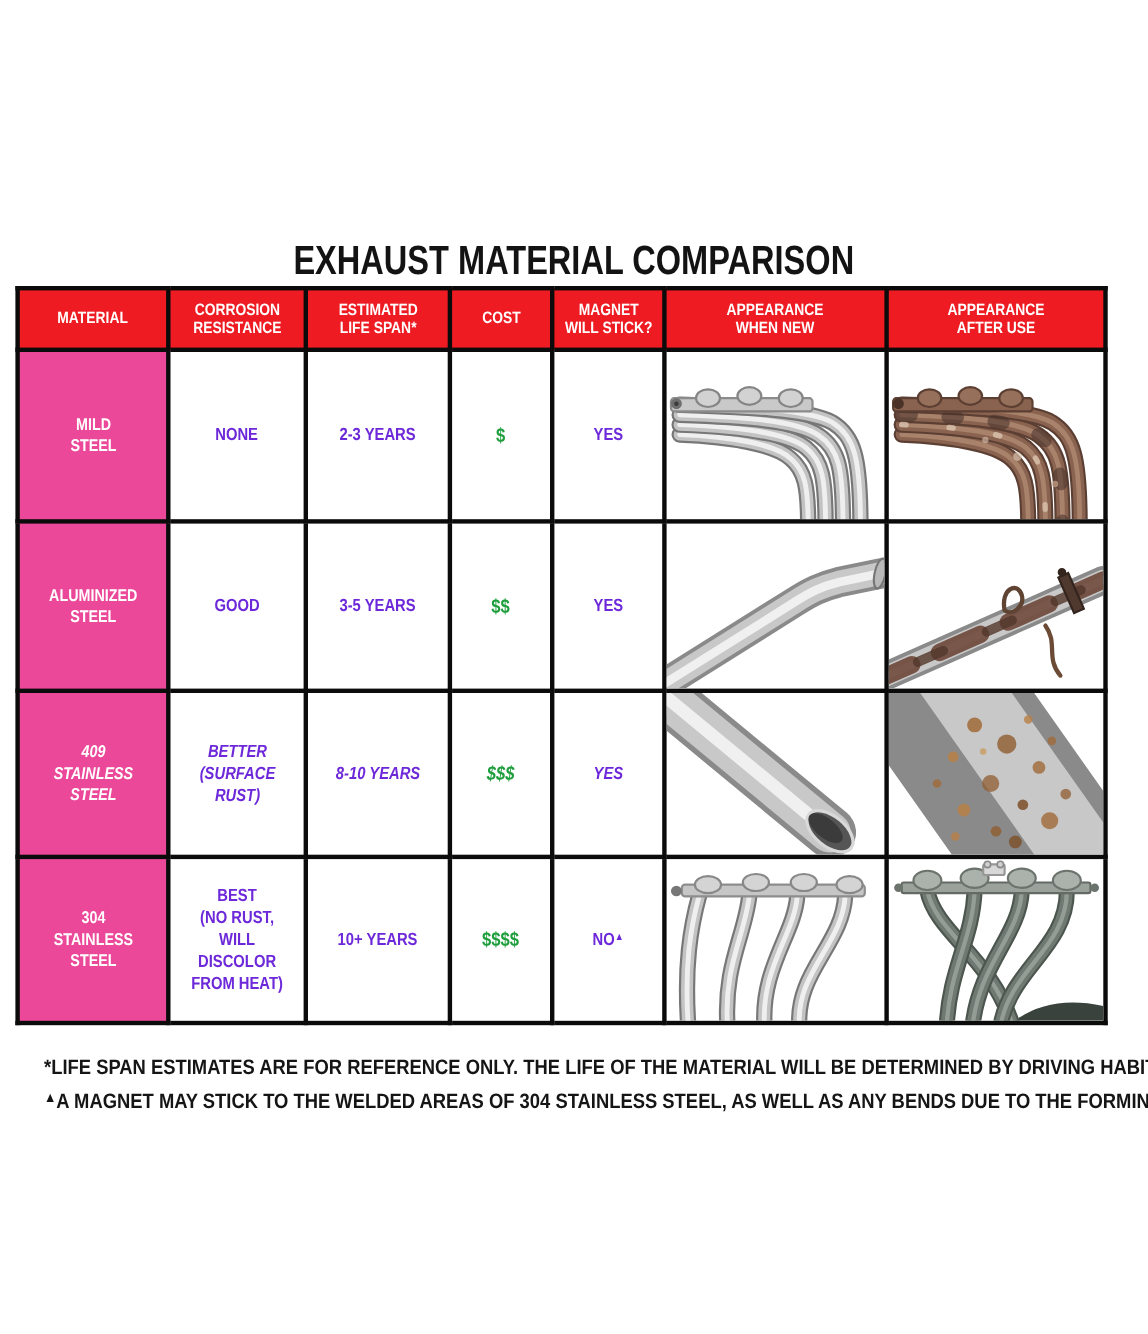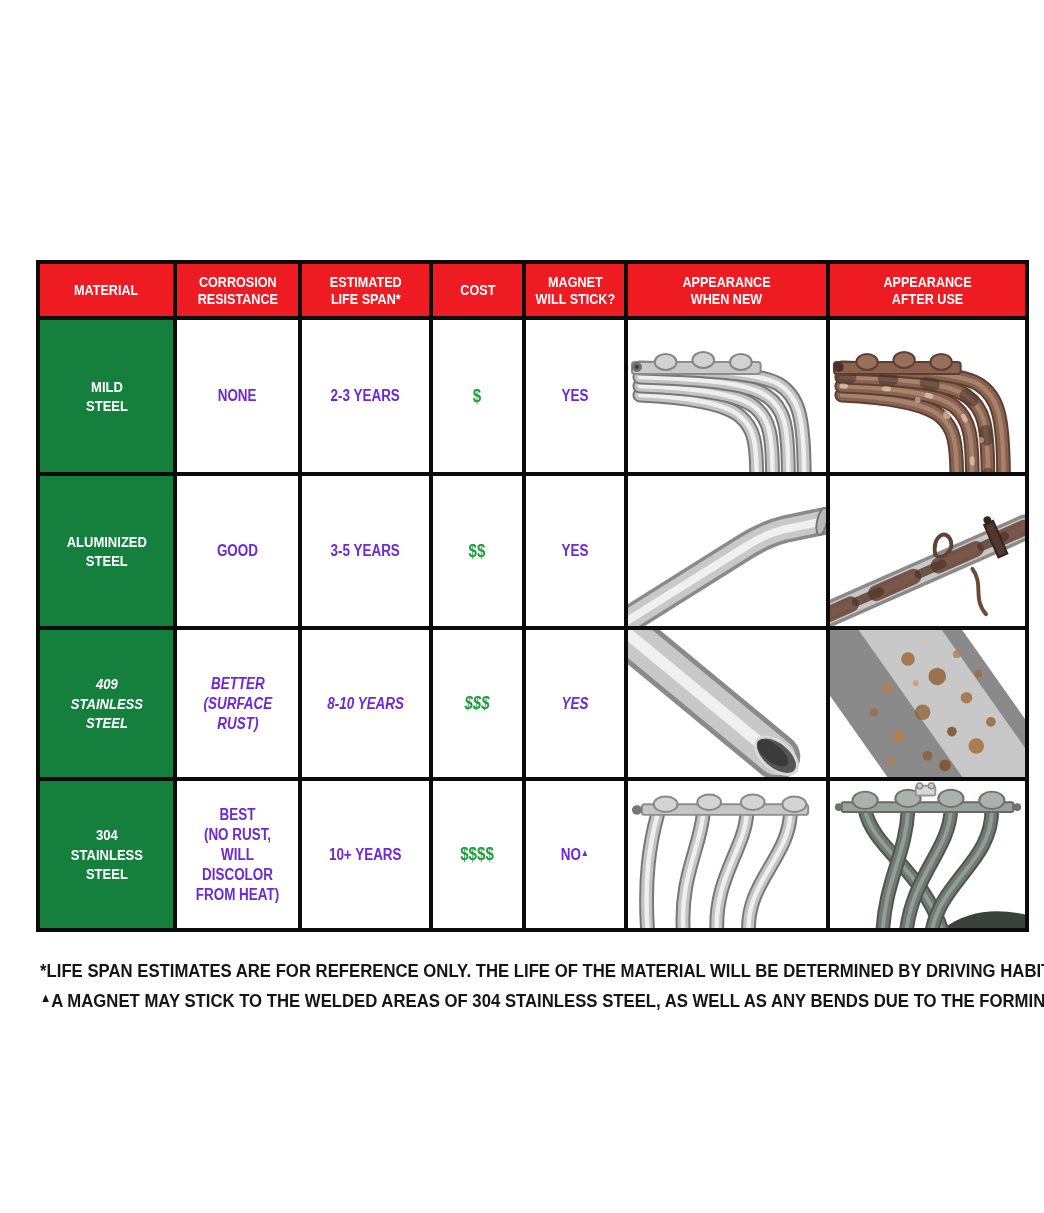--- a/index.html
+++ b/index.html
@@ -4,28 +4,28 @@
 <style>
   html,body{margin:0;padding:0;background:#ffffff;}
   body{width:1044px;height:1213px;font-family:"Liberation Sans",sans-serif;}
   .page{position:relative;width:1044px;height:1213px;background:#ffffff;overflow:hidden;}
 
   .title{position:absolute;top:216px;left:0;width:100%;margin:0;text-align:center;
          font-size:37px;font-weight:800;color:#131313;}
   .title .cond-t{display:inline-block;transform:scaleX(.80);transform-origin:50% 50%;
          white-space:nowrap;letter-spacing:0px;}
 
-  table.cmp{position:absolute;left:36px;top:260px;width:989px;border-collapse:collapse;
+  table.cmp{position:absolute;left:14px;top:260px;width:989px;border-collapse:collapse;
          table-layout:fixed;background:#ffffff;}
   .cmp th,.cmp td{border:4px solid #0b0b0b;text-align:center;vertical-align:middle;padding:0;}
   .cmp th{background:#EE1B22;color:#ffffff;font-size:15px;font-weight:700;height:52px;line-height:1.15;}
   .cond{display:inline-block;transform:scaleX(.84);transform-origin:50% 50%;white-space:pre-line;}
   .cond-l{display:inline-block;transform:scaleX(.88);transform-origin:0 50%;white-space:nowrap;}
 
-  td.mat{background:#15803d;color:#ffffff;font-size:15.5px;font-weight:700;line-height:1.25;}
+  td.mat{background:#ec4899;color:#ffffff;font-size:15.5px;font-weight:700;line-height:1.25;}
   td.val{background:#ffffff;color:#6d28d9;font-size:16px;font-weight:700;line-height:1.25;}
   td.cost{background:#ffffff;color:#1E9E3C;font-size:18px;font-weight:800;}
   td.photo{background:#ffffff;padding:0;overflow:hidden;}
   td.photo svg{display:block;width:100%;}
   tr.r1 td{height:152px;} tr.r2 td{height:150px;} tr.r3 td{height:147px;font-style:italic;} tr.r4 td{height:147px;}
   tr.r1 td.photo svg{height:152px;} tr.r2 td.photo svg{height:150px;}
   tr.r3 td.photo svg{height:147px;} tr.r4 td.photo svg{height:147px;}
   sup.tri{font-size:.62em;vertical-align:.45em;}
 
   .footnotes{position:absolute;left:40px;top:957px;width:980px;color:#151515;
@@ -38,20 +38,21 @@
   .sb{stroke:#777777;stroke-width:15;} .sm{stroke:#c3c3c3;stroke-width:11;} .sh{stroke:#efefef;stroke-width:4.5;}
   .rb{stroke:#5c3f33;stroke-width:15;} .rm{stroke:#8a6350;stroke-width:11;} .rh{stroke:#a8826a;stroke-width:4.5;}
   .pb{stroke:#8a8a8a;} .pm{stroke:#c8c8c8;} .ph{stroke:#f0f0f0;}
   .kb{stroke:#4c564f;stroke-width:15;} .km{stroke:#6f7972;stroke-width:11;} .kh{stroke:#949d95;stroke-width:4;}
 </style>
 </head>
 <body>
 
 <div class="page">
 
+  <h1 class="title"><span class="cond-t">EXHAUST MATERIAL COMPARISON</span></h1>
 
   <table class="cmp">
     <colgroup>
       <col style="width:137px">
         <col style="width:125px">
         <col style="width:131px">
       <col style="width:93px">
         <col style="width:102px">
         <col style="width:202px">
         <col style="width:199px">

